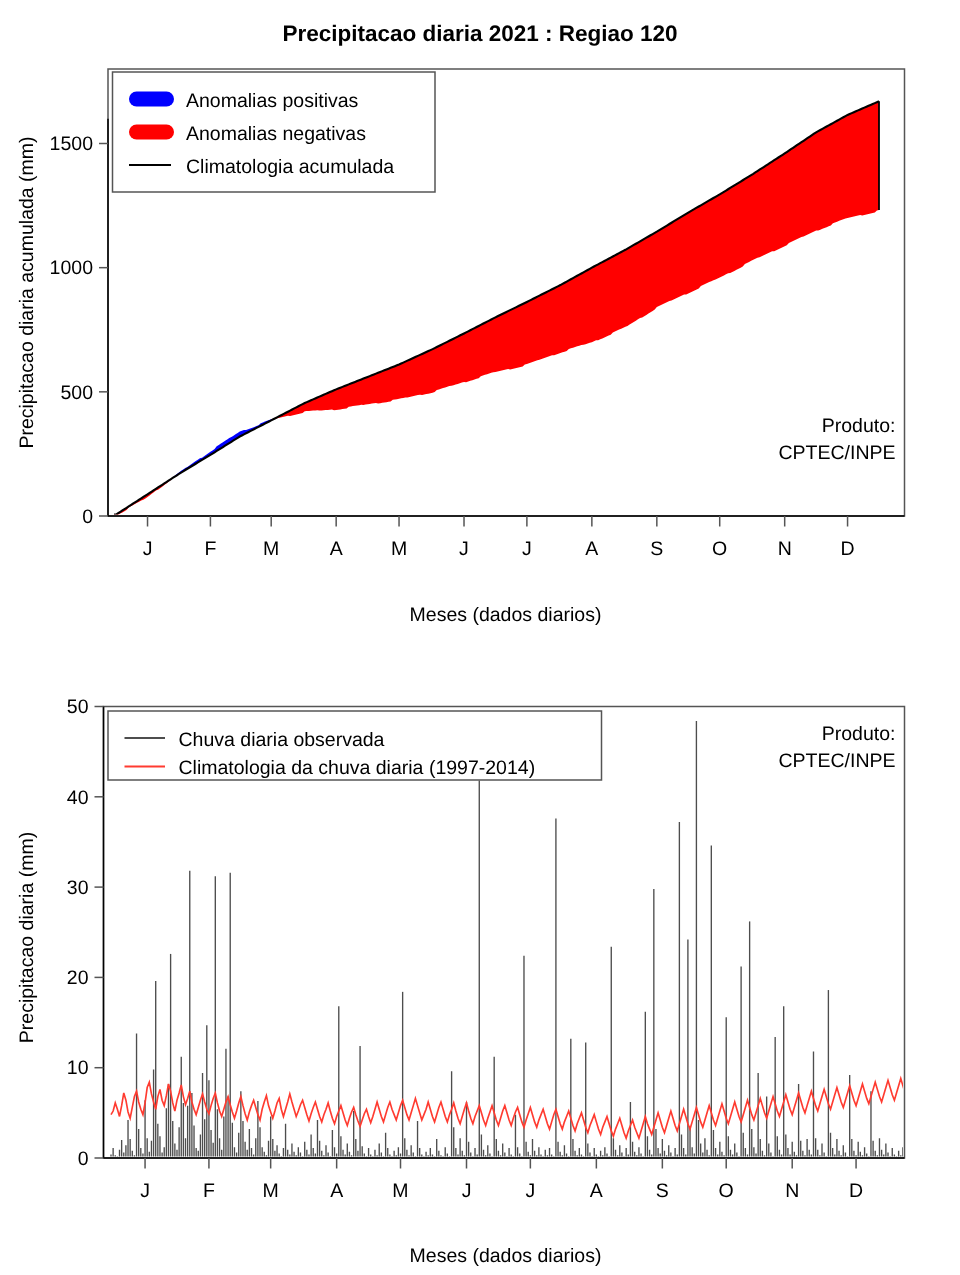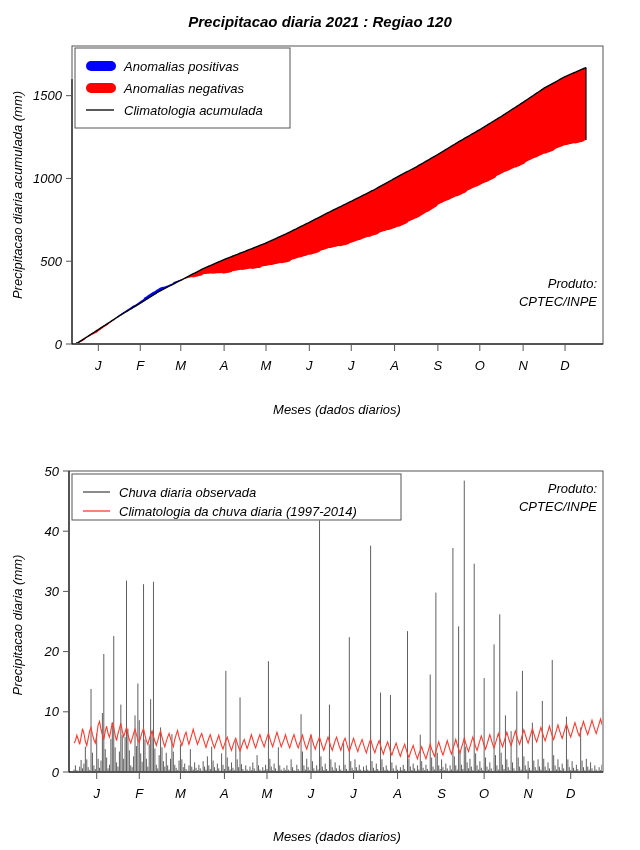--- a/index.html
+++ b/index.html
@@ -11,21 +11,20 @@
     width: 640px;
     height: 850px;
     font-family: "Liberation Sans", sans-serif;
     color: #000000;
     overflow: hidden;
   }
   #page {
     position: relative;
     width: 625px;
     height: 850px;
-    font-style: italic;
   }
   svg { display: block; }
   .axis-line {
     stroke: #000000;
     stroke-width: 1;
     fill: none;
   }
   .frame {
     stroke: #555555;
     stroke-width: 1;

